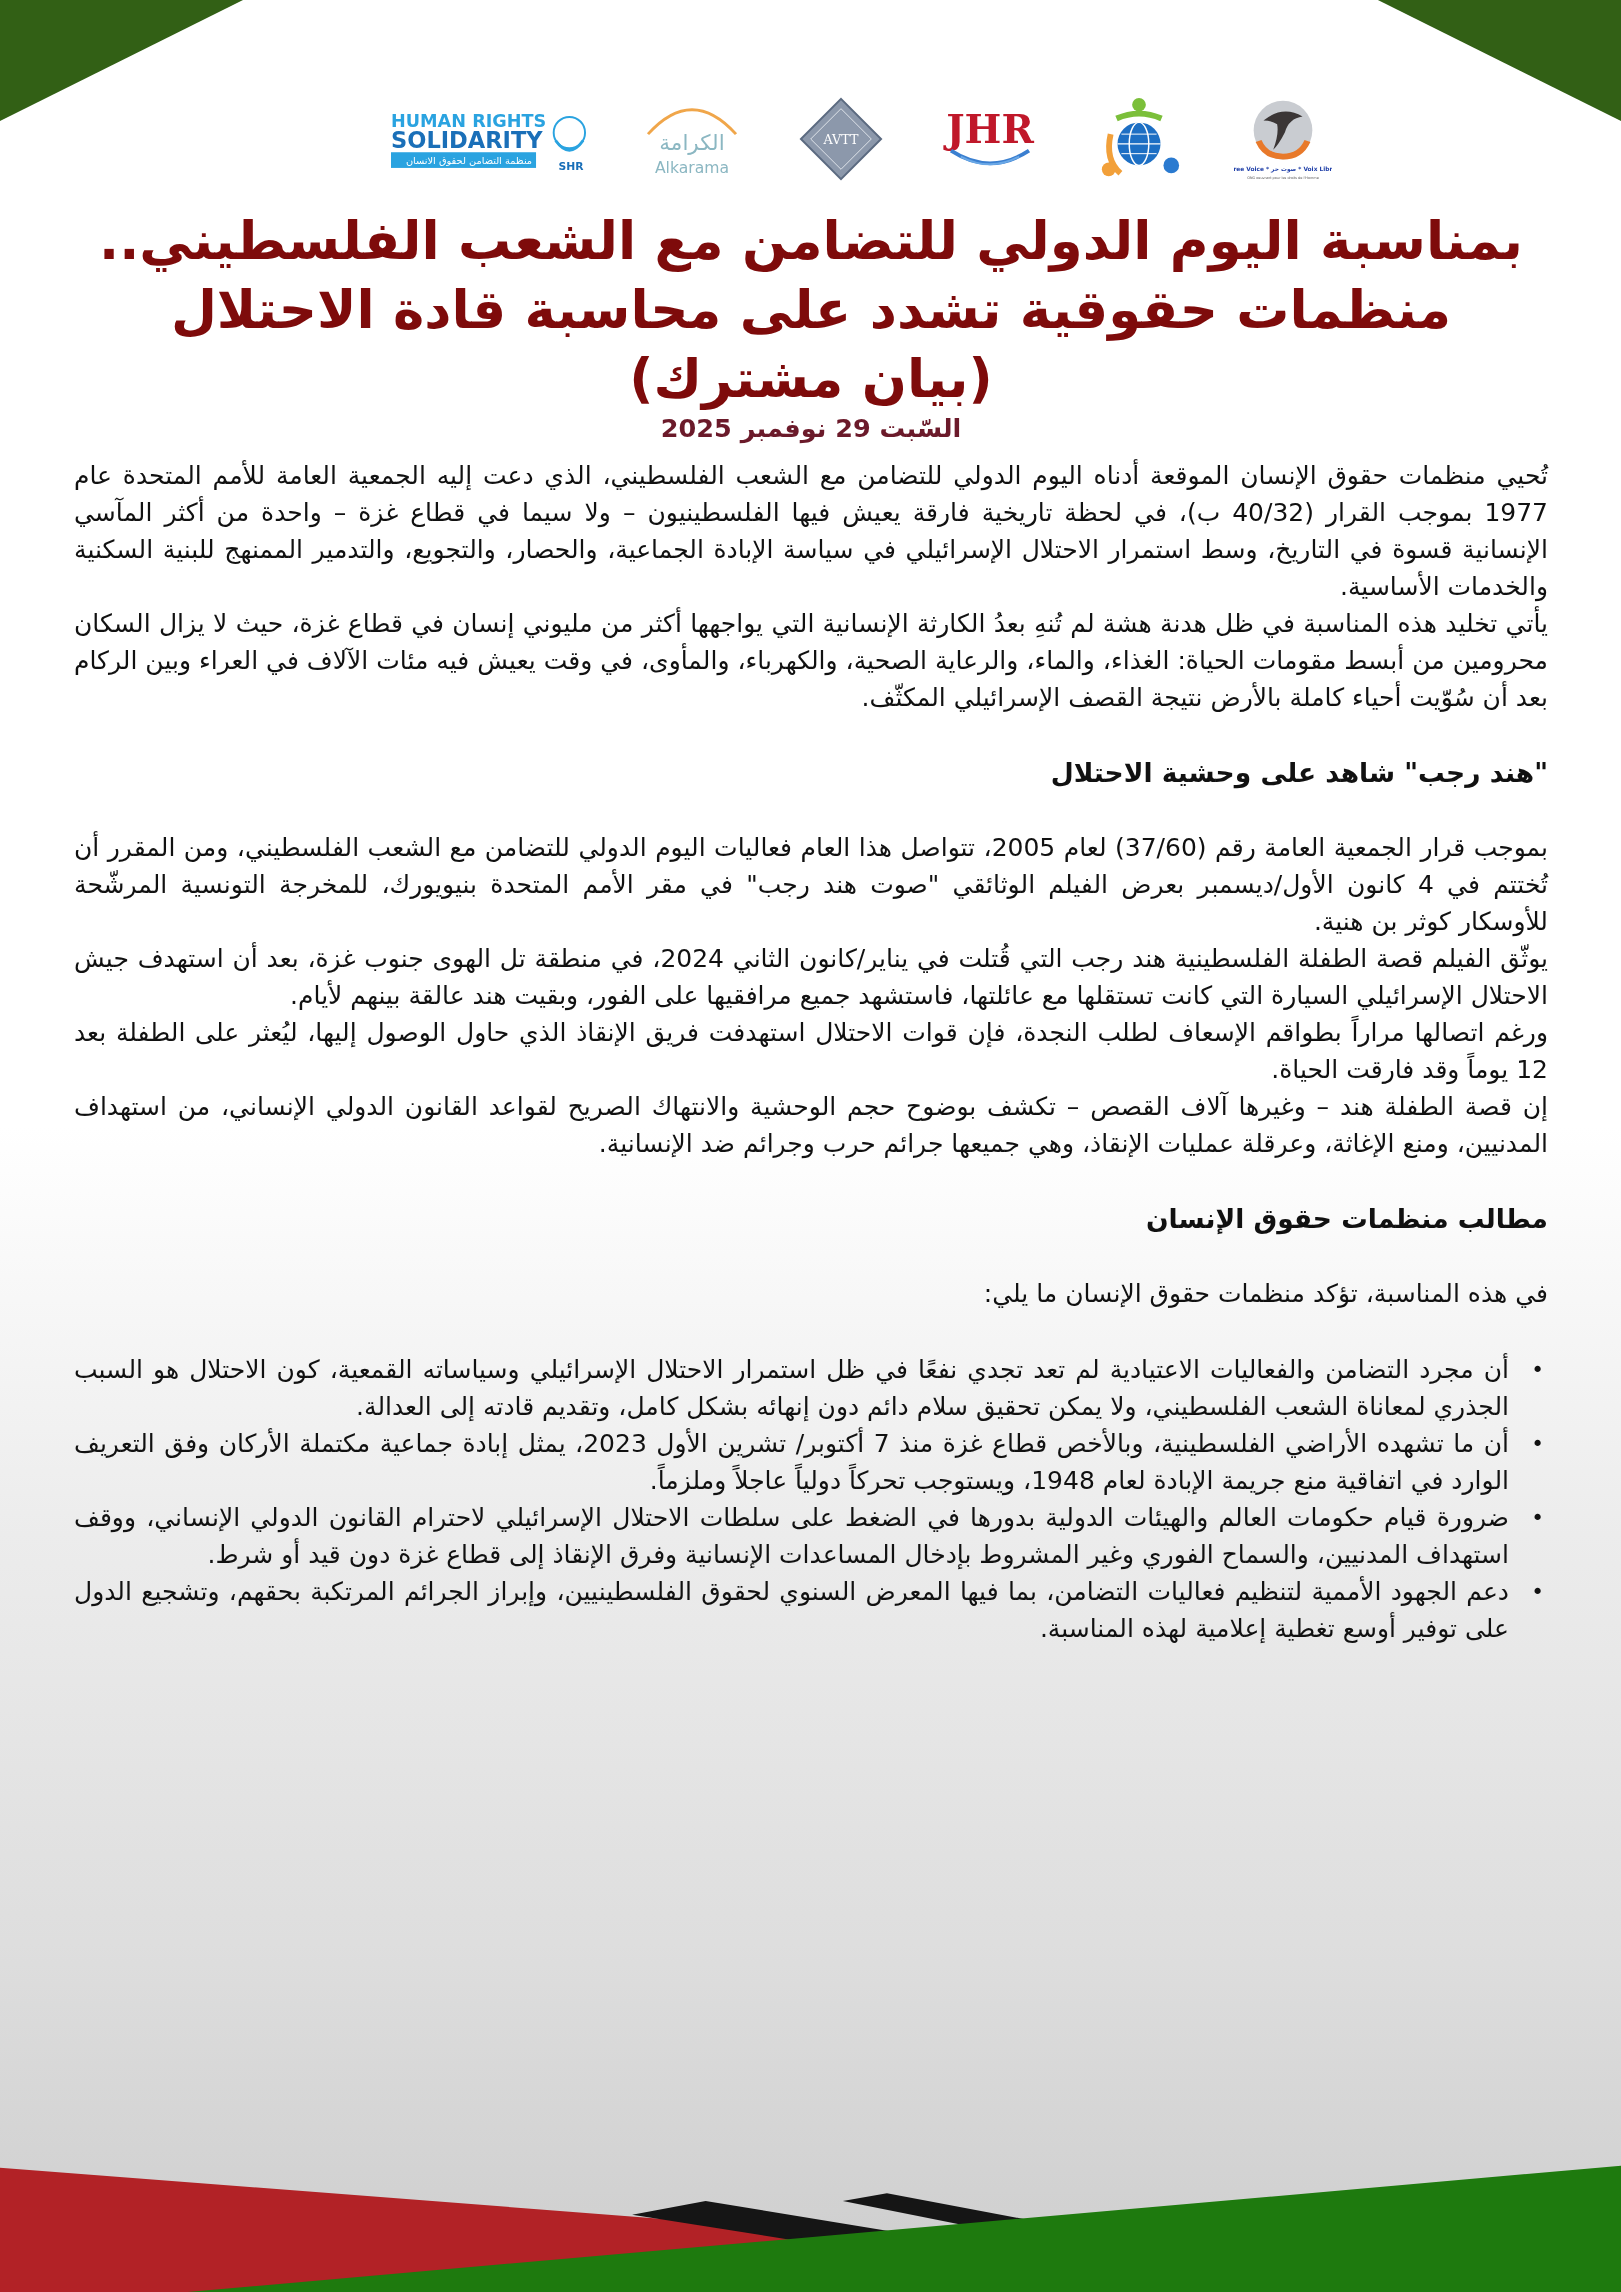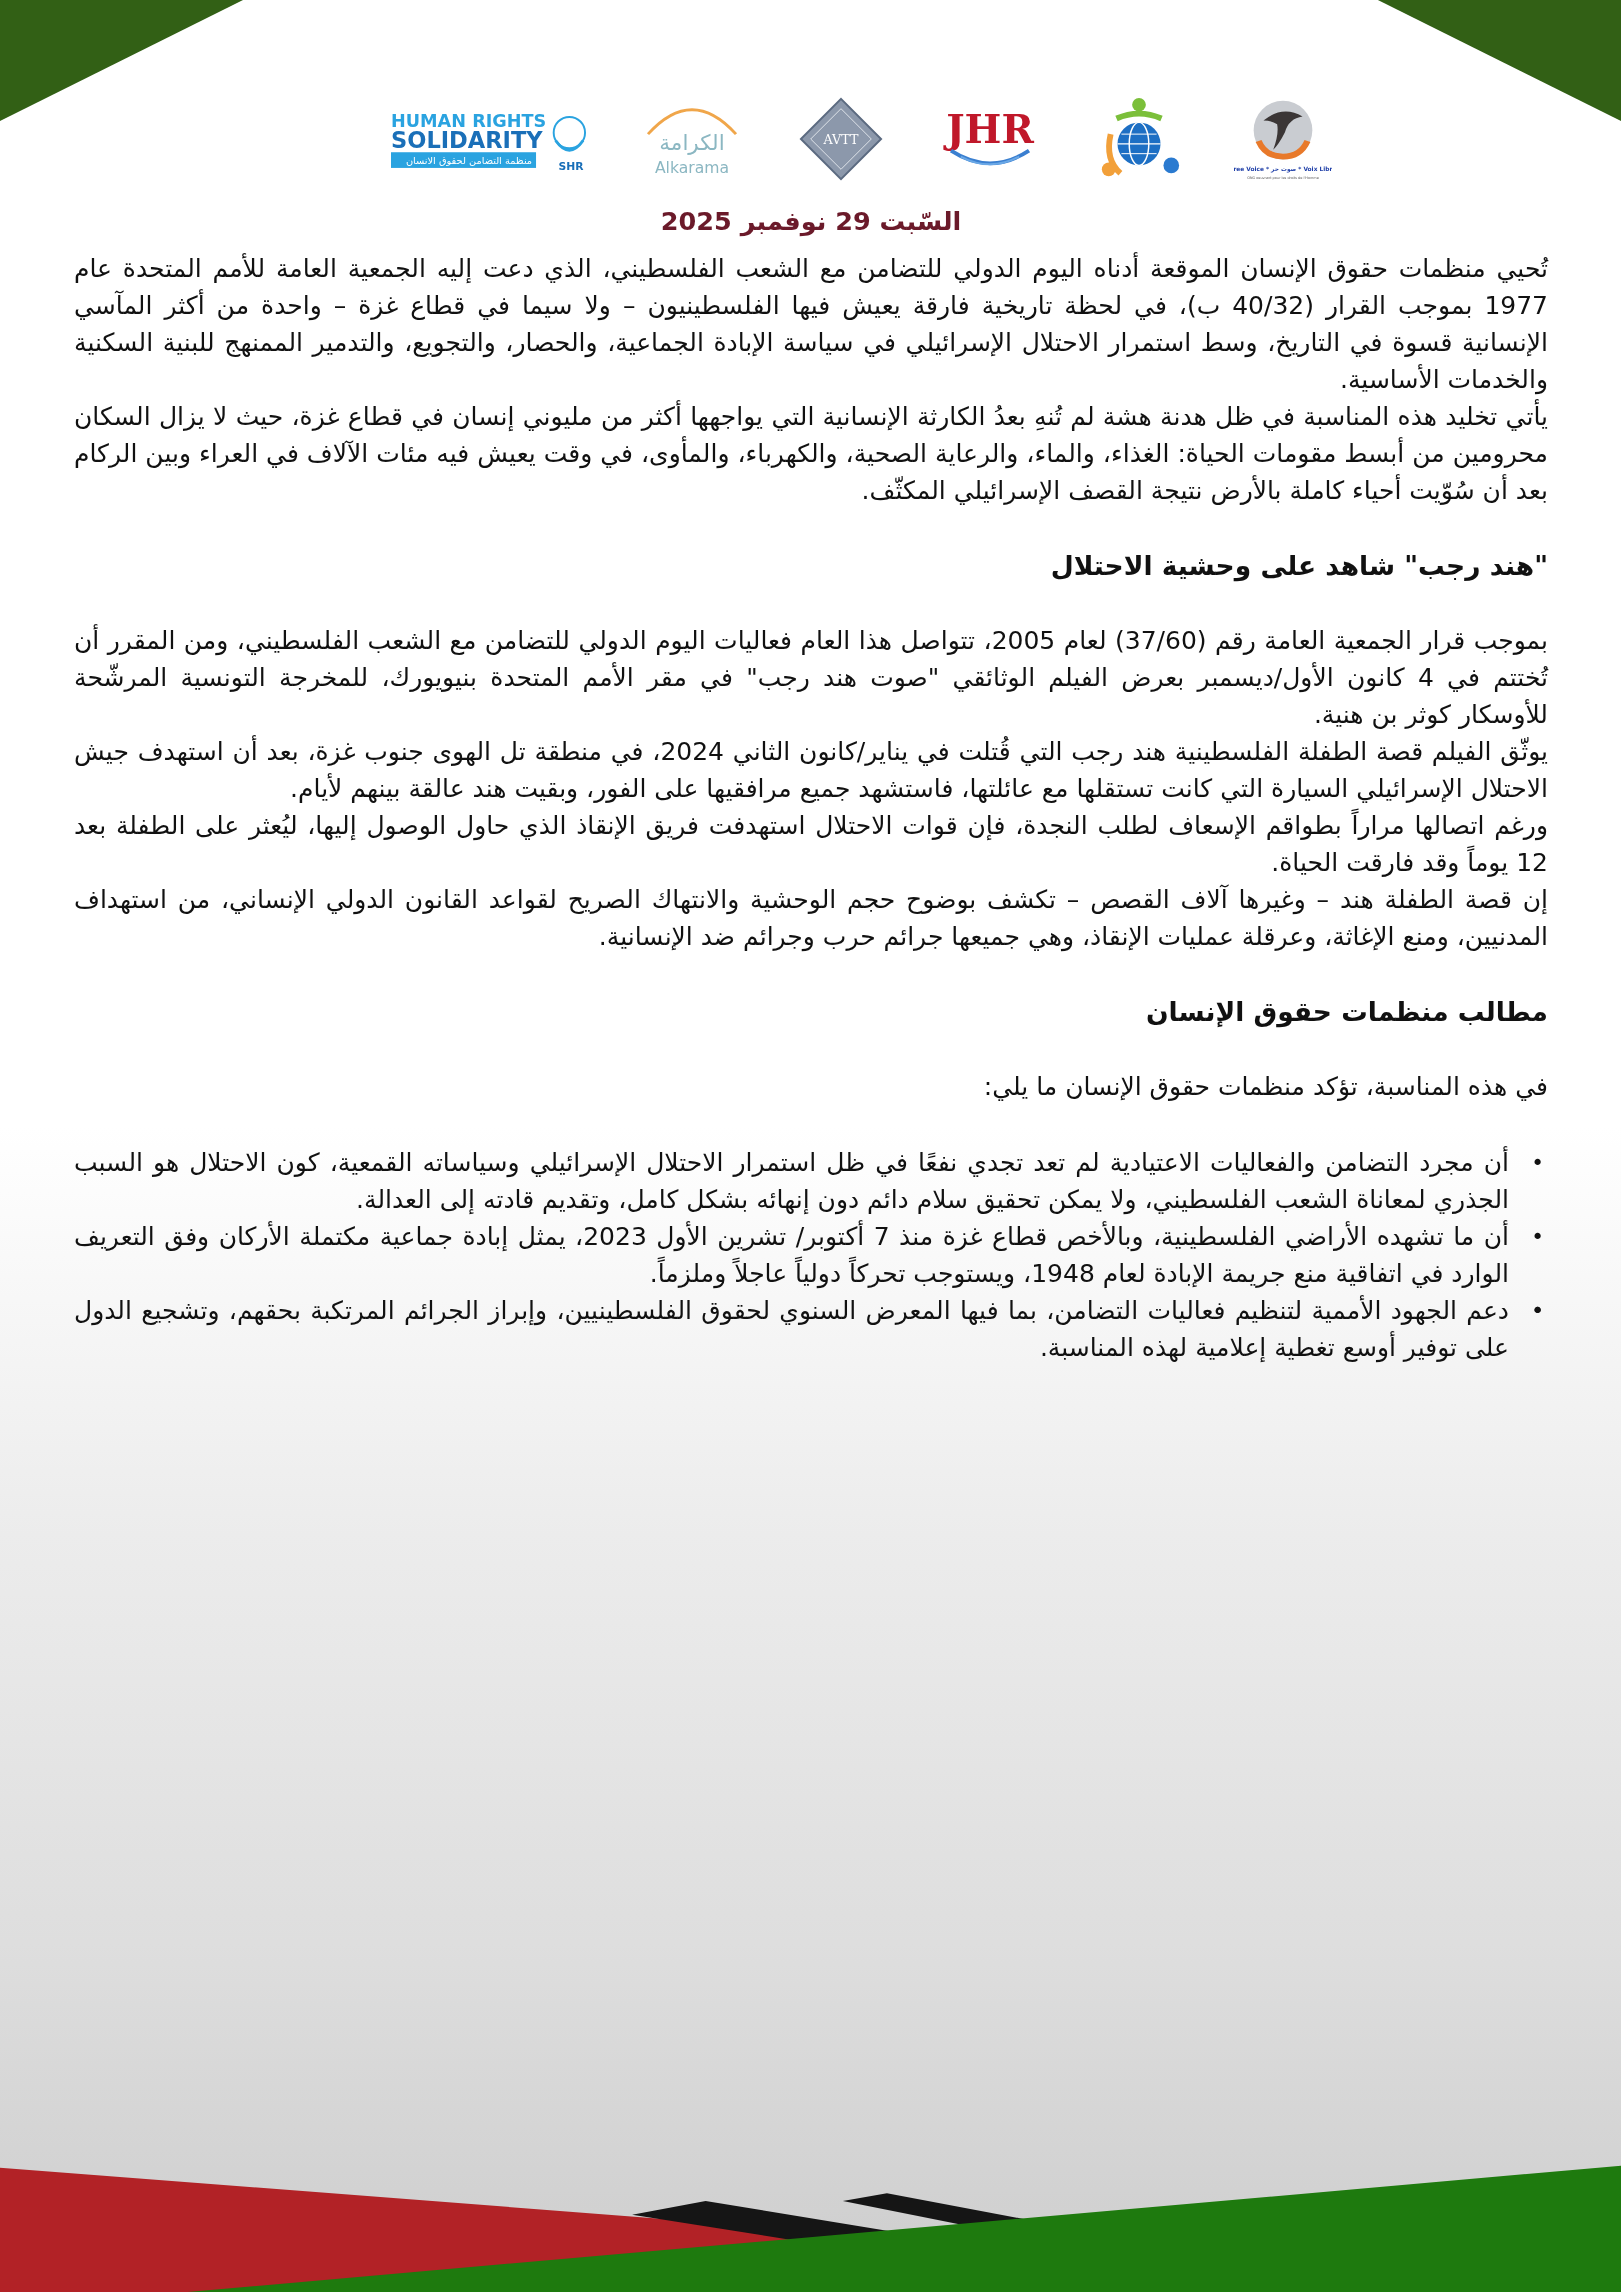--- a/index.html
+++ b/index.html
@@ -116,20 +116,25 @@
       <circle cx="50" cy="36" r="30" fill="#c9ccd1"></circle>
       <path d="M30 26 Q50 10 70 22 Q56 24 52 38 Q46 50 40 56 Q46 40 44 30 Q38 26 30 26 Z" fill="#3b3636"></path>
       <path d="M22 48 Q30 66 50 66 Q70 66 78 48 L72 46 Q66 60 50 60 Q34 60 28 46 Z" fill="#e8792a"></path>
       <text x="50" y="78" text-anchor="middle" font-family="DejaVu Sans, sans-serif" font-weight="bold" font-size="6" fill="#1f3fa8">Free Voice * صوت حر * Voix Libre</text>
       <text x="50" y="86" text-anchor="middle" font-family="DejaVu Sans, sans-serif" font-size="3.5" fill="#555555">ONG oeuvrant pour les droits de l'Homme</text>
     </svg>
   </div>
 </div>
 
 <main class="page">
+  <h1 class="title">
+    <span class="title-line">بمناسبة اليوم الدولي للتضامن مع الشعب الفلسطيني..</span>
+    <span class="title-line">منظمات حقوقية تشدد على محاسبة قادة الاحتلال</span>
+    <span class="title-line">(بيان مشترك)</span>
+  </h1>
   <div class="date">السّبت  29 نوفمبر 2025</div>
 
   <p class="para">تُحيي منظمات حقوق الإنسان الموقعة أدناه اليوم الدولي للتضامن مع الشعب الفلسطيني، الذي دعت إليه الجمعية العامة للأمم المتحدة عام 1977 بموجب القرار (40/32 ب)، في لحظة تاريخية فارقة يعيش فيها الفلسطينيون – ولا سيما في قطاع غزة – واحدة من أكثر المآسي الإنسانية قسوة في التاريخ، وسط استمرار الاحتلال الإسرائيلي في سياسة الإبادة الجماعية، والحصار، والتجويع، والتدمير الممنهج للبنية السكنية والخدمات الأساسية.</p>
   <p class="para">يأتي تخليد هذه المناسبة في ظل هدنة هشة لم تُنهِ بعدُ الكارثة الإنسانية التي يواجهها أكثر من مليوني إنسان في قطاع غزة، حيث لا يزال السكان محرومين من أبسط مقومات الحياة: الغذاء، والماء، والرعاية الصحية، والكهرباء، والمأوى، في وقت يعيش فيه مئات الآلاف في العراء وبين الركام بعد أن سُوّيت أحياء كاملة بالأرض نتيجة القصف الإسرائيلي المكثّف.</p>
 
   <h2 class="subhead">"هند رجب" شاهد على وحشية الاحتلال</h2>
   <p class="para">بموجب قرار الجمعية العامة رقم (37/60) لعام 2005، تتواصل هذا العام فعاليات اليوم الدولي للتضامن مع الشعب الفلسطيني، ومن المقرر أن تُختتم في 4 كانون الأول/ديسمبر بعرض الفيلم الوثائقي "صوت هند رجب" في مقر الأمم المتحدة بنيويورك، للمخرجة التونسية المرشّحة للأوسكار كوثر بن هنية.</p>
   <p class="para">يوثّق الفيلم قصة الطفلة الفلسطينية هند رجب التي قُتلت في يناير/كانون الثاني 2024، في منطقة تل الهوى جنوب غزة، بعد أن استهدف جيش الاحتلال الإسرائيلي السيارة التي كانت تستقلها مع عائلتها، فاستشهد جميع مرافقيها على الفور، وبقيت هند عالقة بينهم لأيام.</p>
   <p class="para">ورغم اتصالها مراراً بطواقم الإسعاف لطلب النجدة، فإن قوات الاحتلال استهدفت فريق الإنقاذ الذي حاول الوصول إليها، ليُعثر على الطفلة بعد 12 يوماً وقد فارقت الحياة.</p>
   <p class="para">إن قصة الطفلة هند – وغيرها آلاف القصص – تكشف بوضوح حجم الوحشية والانتهاك الصريح لقواعد القانون الدولي الإنساني، من استهداف المدنيين، ومنع الإغاثة، وعرقلة عمليات الإنقاذ، وهي جميعها جرائم حرب وجرائم ضد الإنسانية.</p>
@@ -140,20 +145,21 @@
     <li class="para">
       <span class="bullet">•</span>
       <span>أن مجرد التضامن والفعاليات الاعتيادية لم تعد تجدي نفعًا في ظل استمرار الاحتلال الإسرائيلي وسياساته القمعية، كون الاحتلال هو السبب الجذري لمعاناة الشعب الفلسطيني، ولا يمكن تحقيق سلام دائم دون إنهائه بشكل كامل، وتقديم قادته إلى العدالة.</span>
     </li>
     <li class="para">
       <span class="bullet">•</span>
       <span>أن ما تشهده الأراضي الفلسطينية، وبالأخص قطاع غزة منذ 7 أكتوبر/ تشرين الأول 2023، يمثل إبادة جماعية مكتملة الأركان وفق التعريف الوارد في اتفاقية منع جريمة الإبادة لعام 1948، ويستوجب تحركاً دولياً عاجلاً وملزماً.</span>
     </li>
     <li class="para">
       <span class="bullet">•</span>
+      <span>ضرورة قيام حكومات العالم والهيئات الدولية بدورها في الضغط على سلطات الاحتلال الإسرائيلي لاحترام القانون الدولي الإنساني، ووقف استهداف المدنيين، والسماح الفوري وغير المشروط بإدخال المساعدات الإنسانية وفرق الإنقاذ إلى قطاع غزة دون قيد أو شرط.</span>
     </li>
     <li class="para">
       <span class="bullet">•</span>
       <span>دعم الجهود الأممية لتنظيم فعاليات التضامن، بما فيها المعرض السنوي لحقوق الفلسطينيين، وإبراز الجرائم المرتكبة بحقهم، وتشجيع الدول على توفير أوسع تغطية إعلامية لهذه المناسبة.</span>
     </li>
   </ul>
 </main>
 
 <svg class="flag-bottom" viewBox="0 0 1654 190" preserveAspectRatio="none">
   <polygon points="0,62 1654,190 0,190" fill="#b22226"></polygon>

